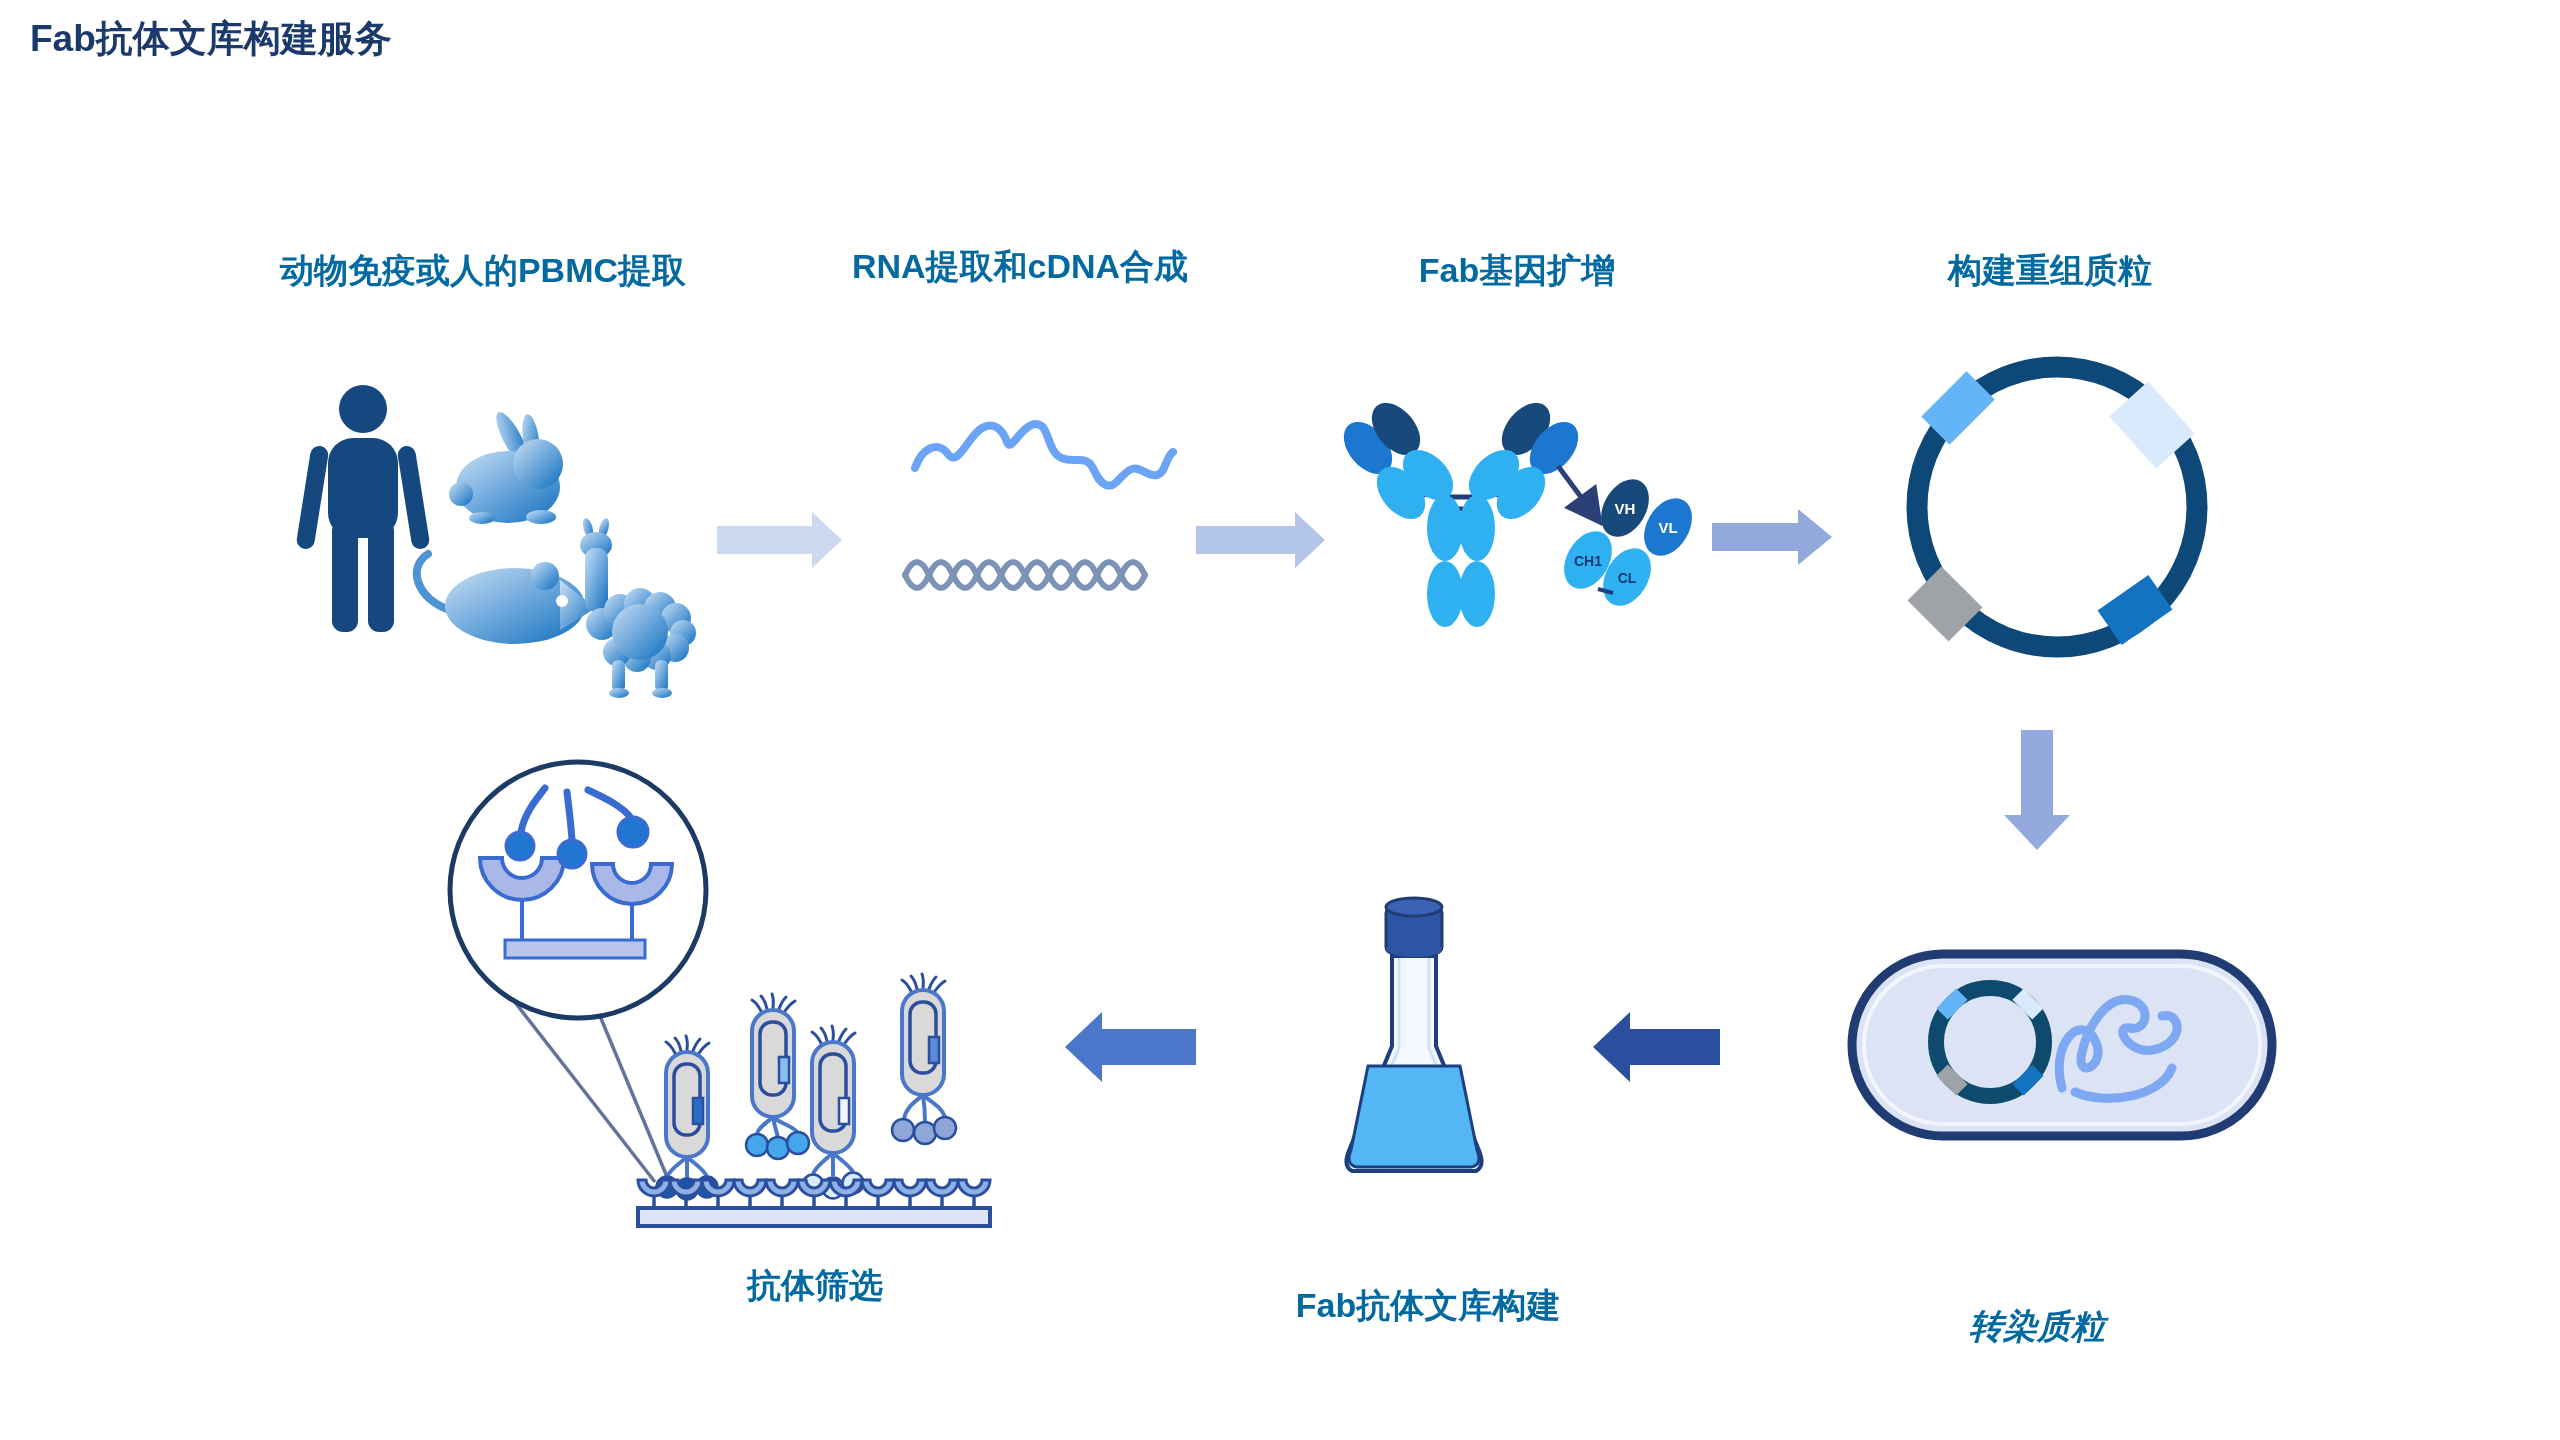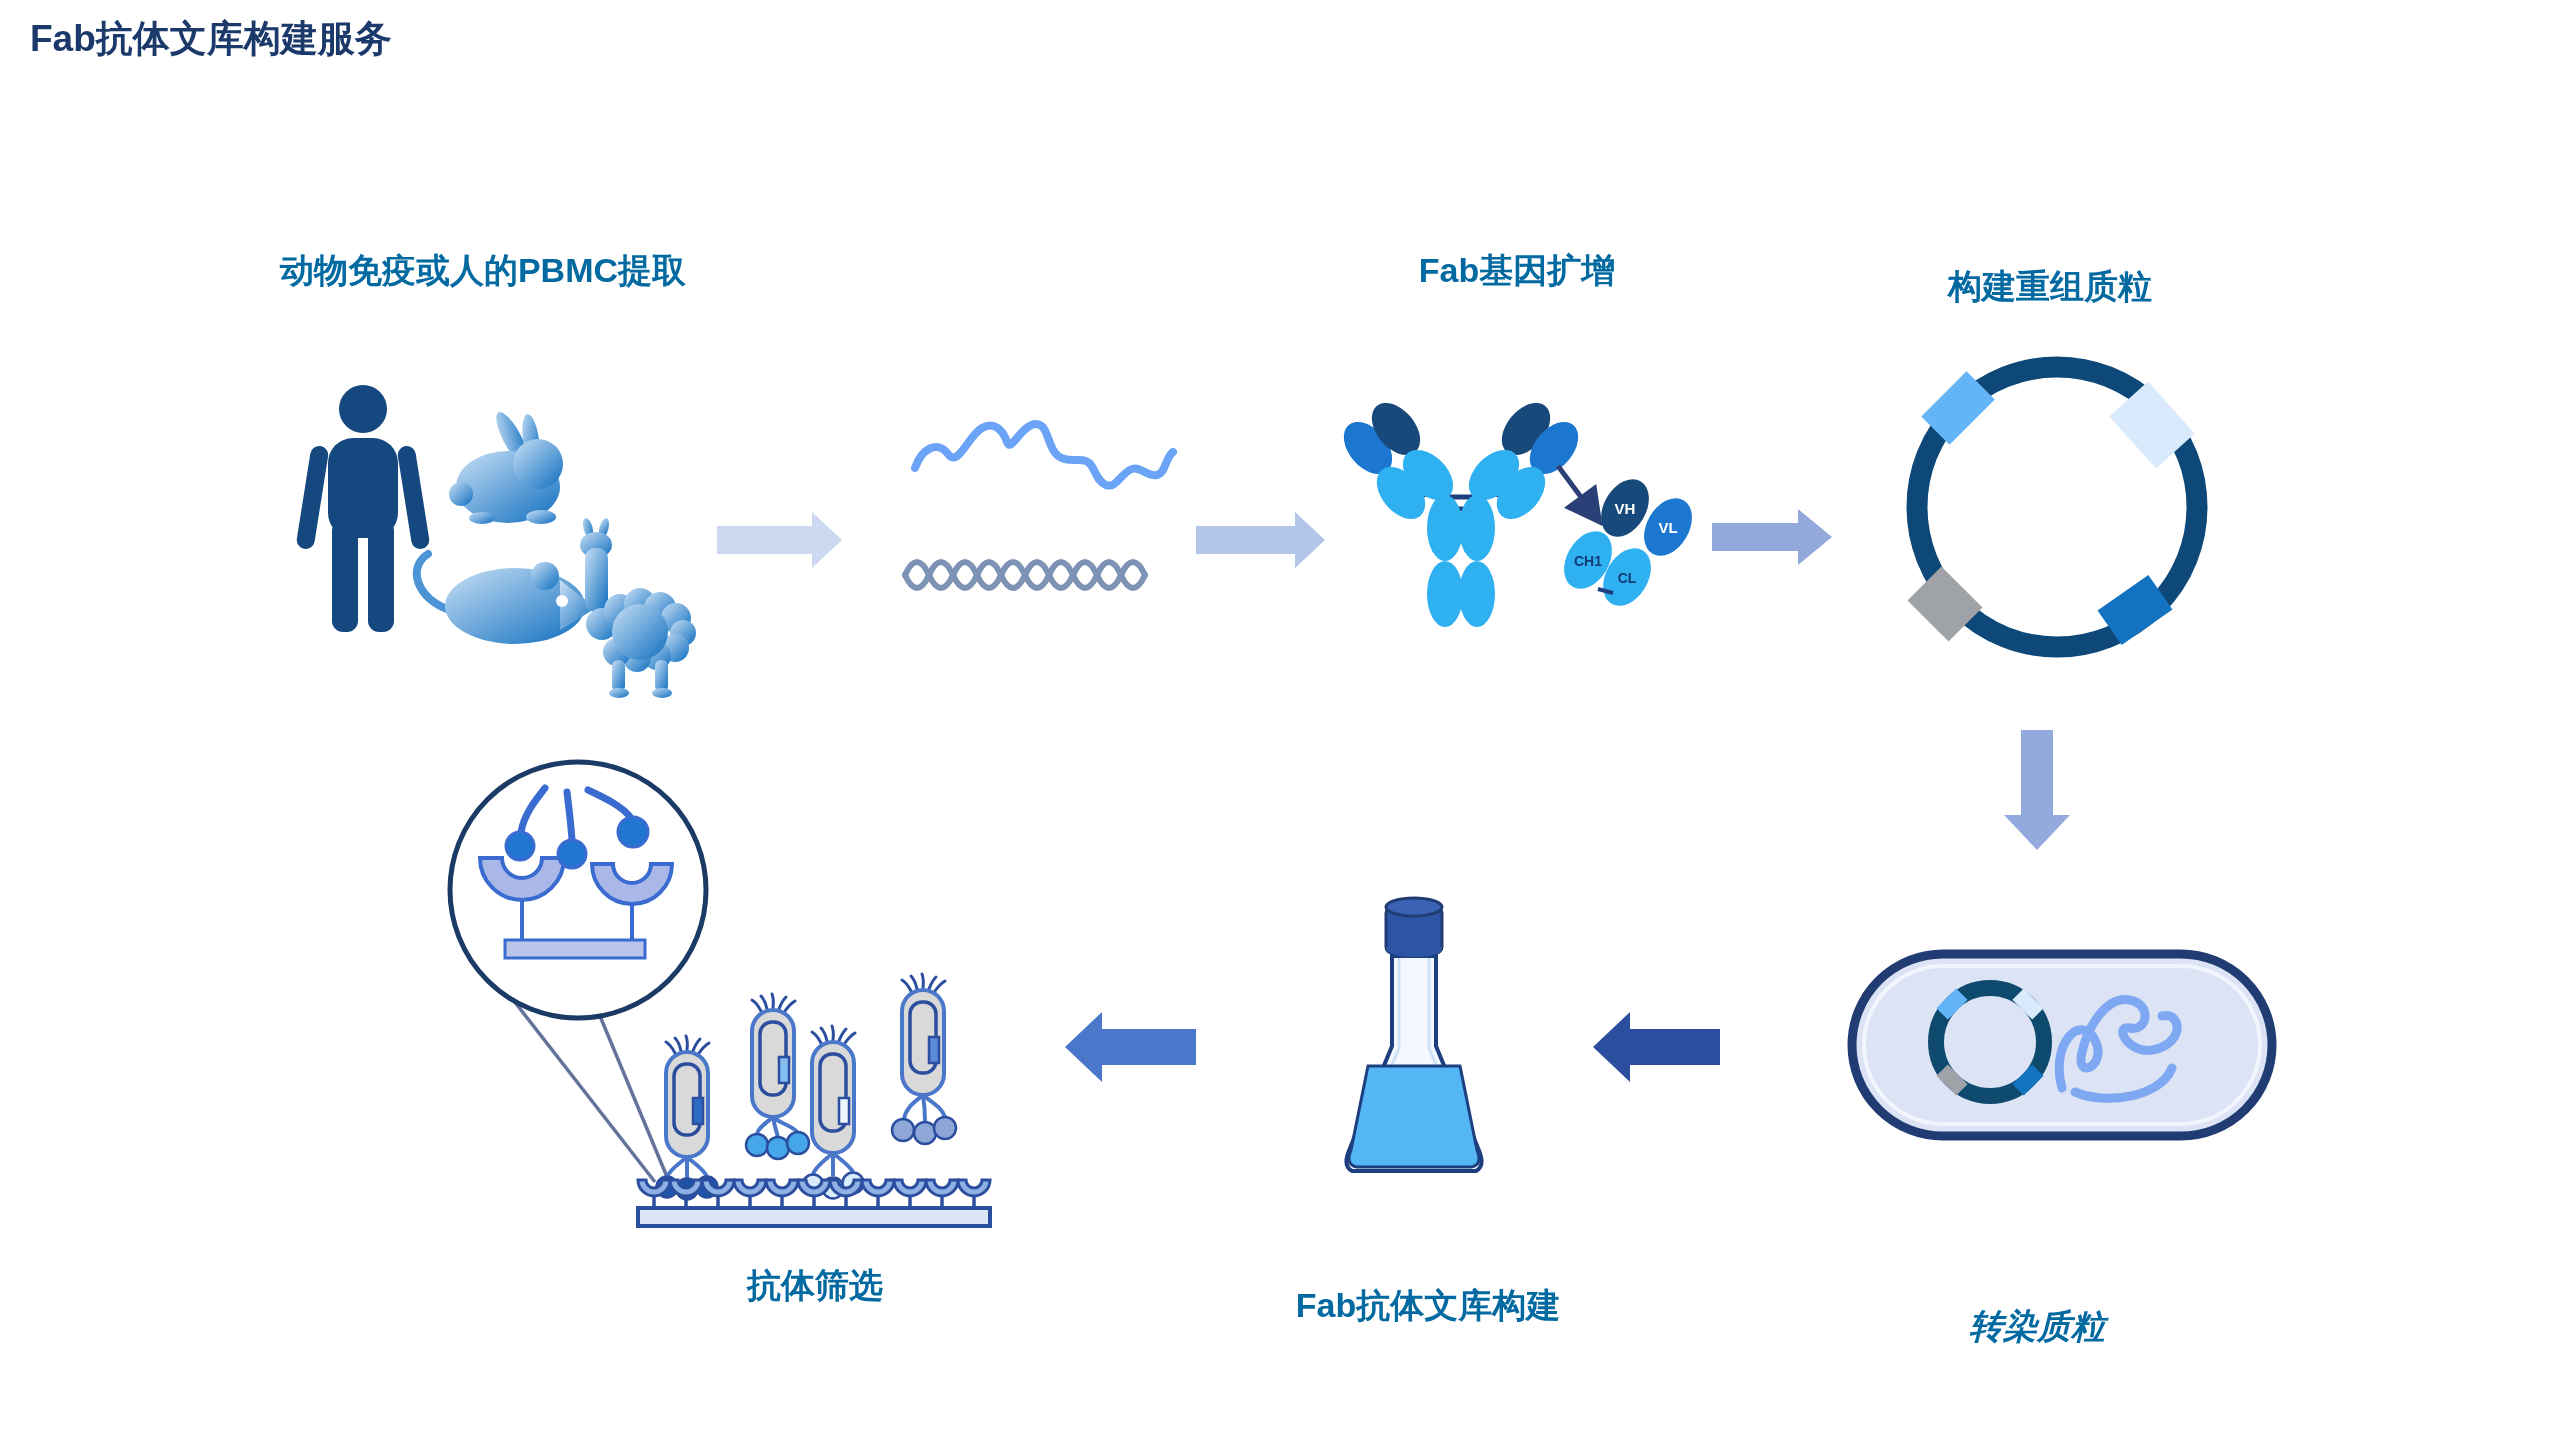--- a/index.html
+++ b/index.html
@@ -45,22 +45,23 @@
   }
 </style>
 </head>
 <body>
 
 <div class="canvas">
 
   <div class="title">Fab抗体文库构建服务</div>
 
   <div class="step-label" style="left:483px; top:248px;">动物免疫或人的PBMC提取</div>
+  <div class="step-label" style="left:1020px; top:244px;">RNA提取和cDNA合成</div>
   <div class="step-label" style="left:1517px; top:248px;">Fab基因扩增</div>
-  <div class="step-label" style="left:2050px; top:264px;">构建重组质粒</div>
+  <div class="step-label" style="left:2050px; top:248px;">构建重组质粒</div>
 
   <div class="step-label" style="left:2037px; top:1304px;font-style:italic;">转染质粒</div>
   <div class="step-label" style="left:1428px; top:1263px;margin-top:20px;">Fab抗体文库构建</div>
   <div class="step-label" style="left:815px;  top:1263px;text-align:right;">抗体筛选</div>
 
   <svg class="art" viewBox="0 0 2560 1440" xmlns="http://www.w3.org/2000/svg">
     <defs>
       <linearGradient id="gradBlue" x1="0%" y1="0%" x2="100%" y2="100%">
         <stop offset="0" stop-color="#c9e0f5"></stop>
         <stop offset="1" stop-color="#0f6ec0"></stop>

